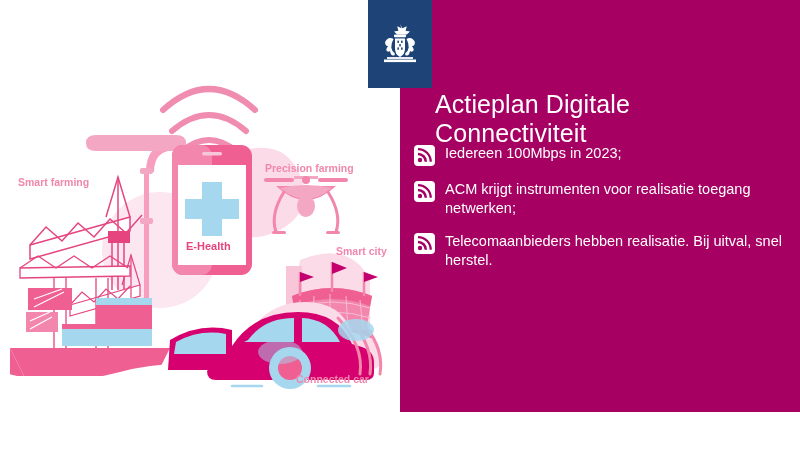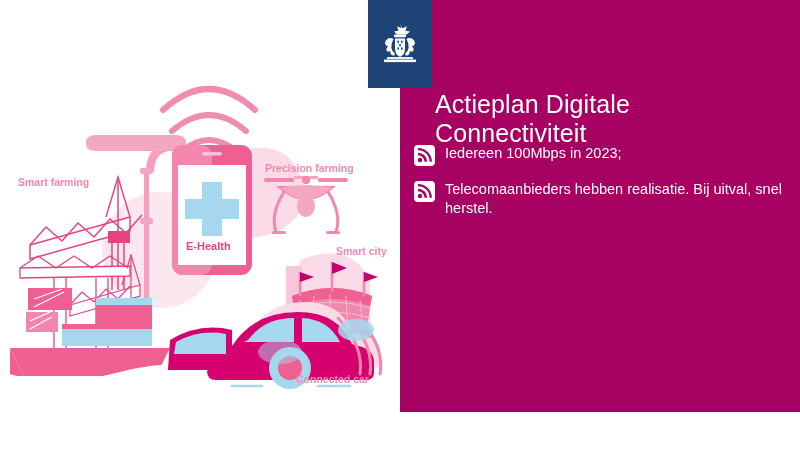--- a/index.html
+++ b/index.html
@@ -266,20 +266,30 @@
           <span class="bullet-text">Iedereen 100Mbps in 2023;</span>
         </div>
         <div class="bullet">
           <span class="bullet-icon">
             <svg width="15" height="15" viewBox="0 0 15 15">
               <circle cx="3" cy="12" r="2.2" fill="#a50062"></circle>
               <path d="M1 7.2 a6.6 6.6 0 0 1 6.6 6.6 h2.5 A9.1 9.1 0 0 0 1 4.7 z" fill="#a50062"></path>
               <path d="M1 2.2 a11.6 11.6 0 0 1 11.6 11.6 h2.3 A13.9 13.9 0 0 0 1 0 z" fill="#a50062"></path>
             </svg>
           </span>
+          <span class="bullet-text">ACM krijgt instrumenten voor realisatie toegang netwerken;</span>
+        </div>
+        <div class="bullet">
+          <span class="bullet-icon">
+            <svg width="15" height="15" viewBox="0 0 15 15">
+              <circle cx="3" cy="12" r="2.2" fill="#a50062"></circle>
+              <path d="M1 7.2 a6.6 6.6 0 0 1 6.6 6.6 h2.5 A9.1 9.1 0 0 0 1 4.7 z" fill="#a50062"></path>
+              <path d="M1 2.2 a11.6 11.6 0 0 1 11.6 11.6 h2.3 A13.9 13.9 0 0 0 1 0 z" fill="#a50062"></path>
+            </svg>
+          </span>
           <span class="bullet-text">Telecomaanbieders hebben realisatie. Bij uitval, snel herstel.</span>
         </div>
       </div>
 
   </div>
 
   <div id="logo">
     <svg width="44" height="44" viewBox="0 0 44 44">
       <g fill="#ffffff">
 

